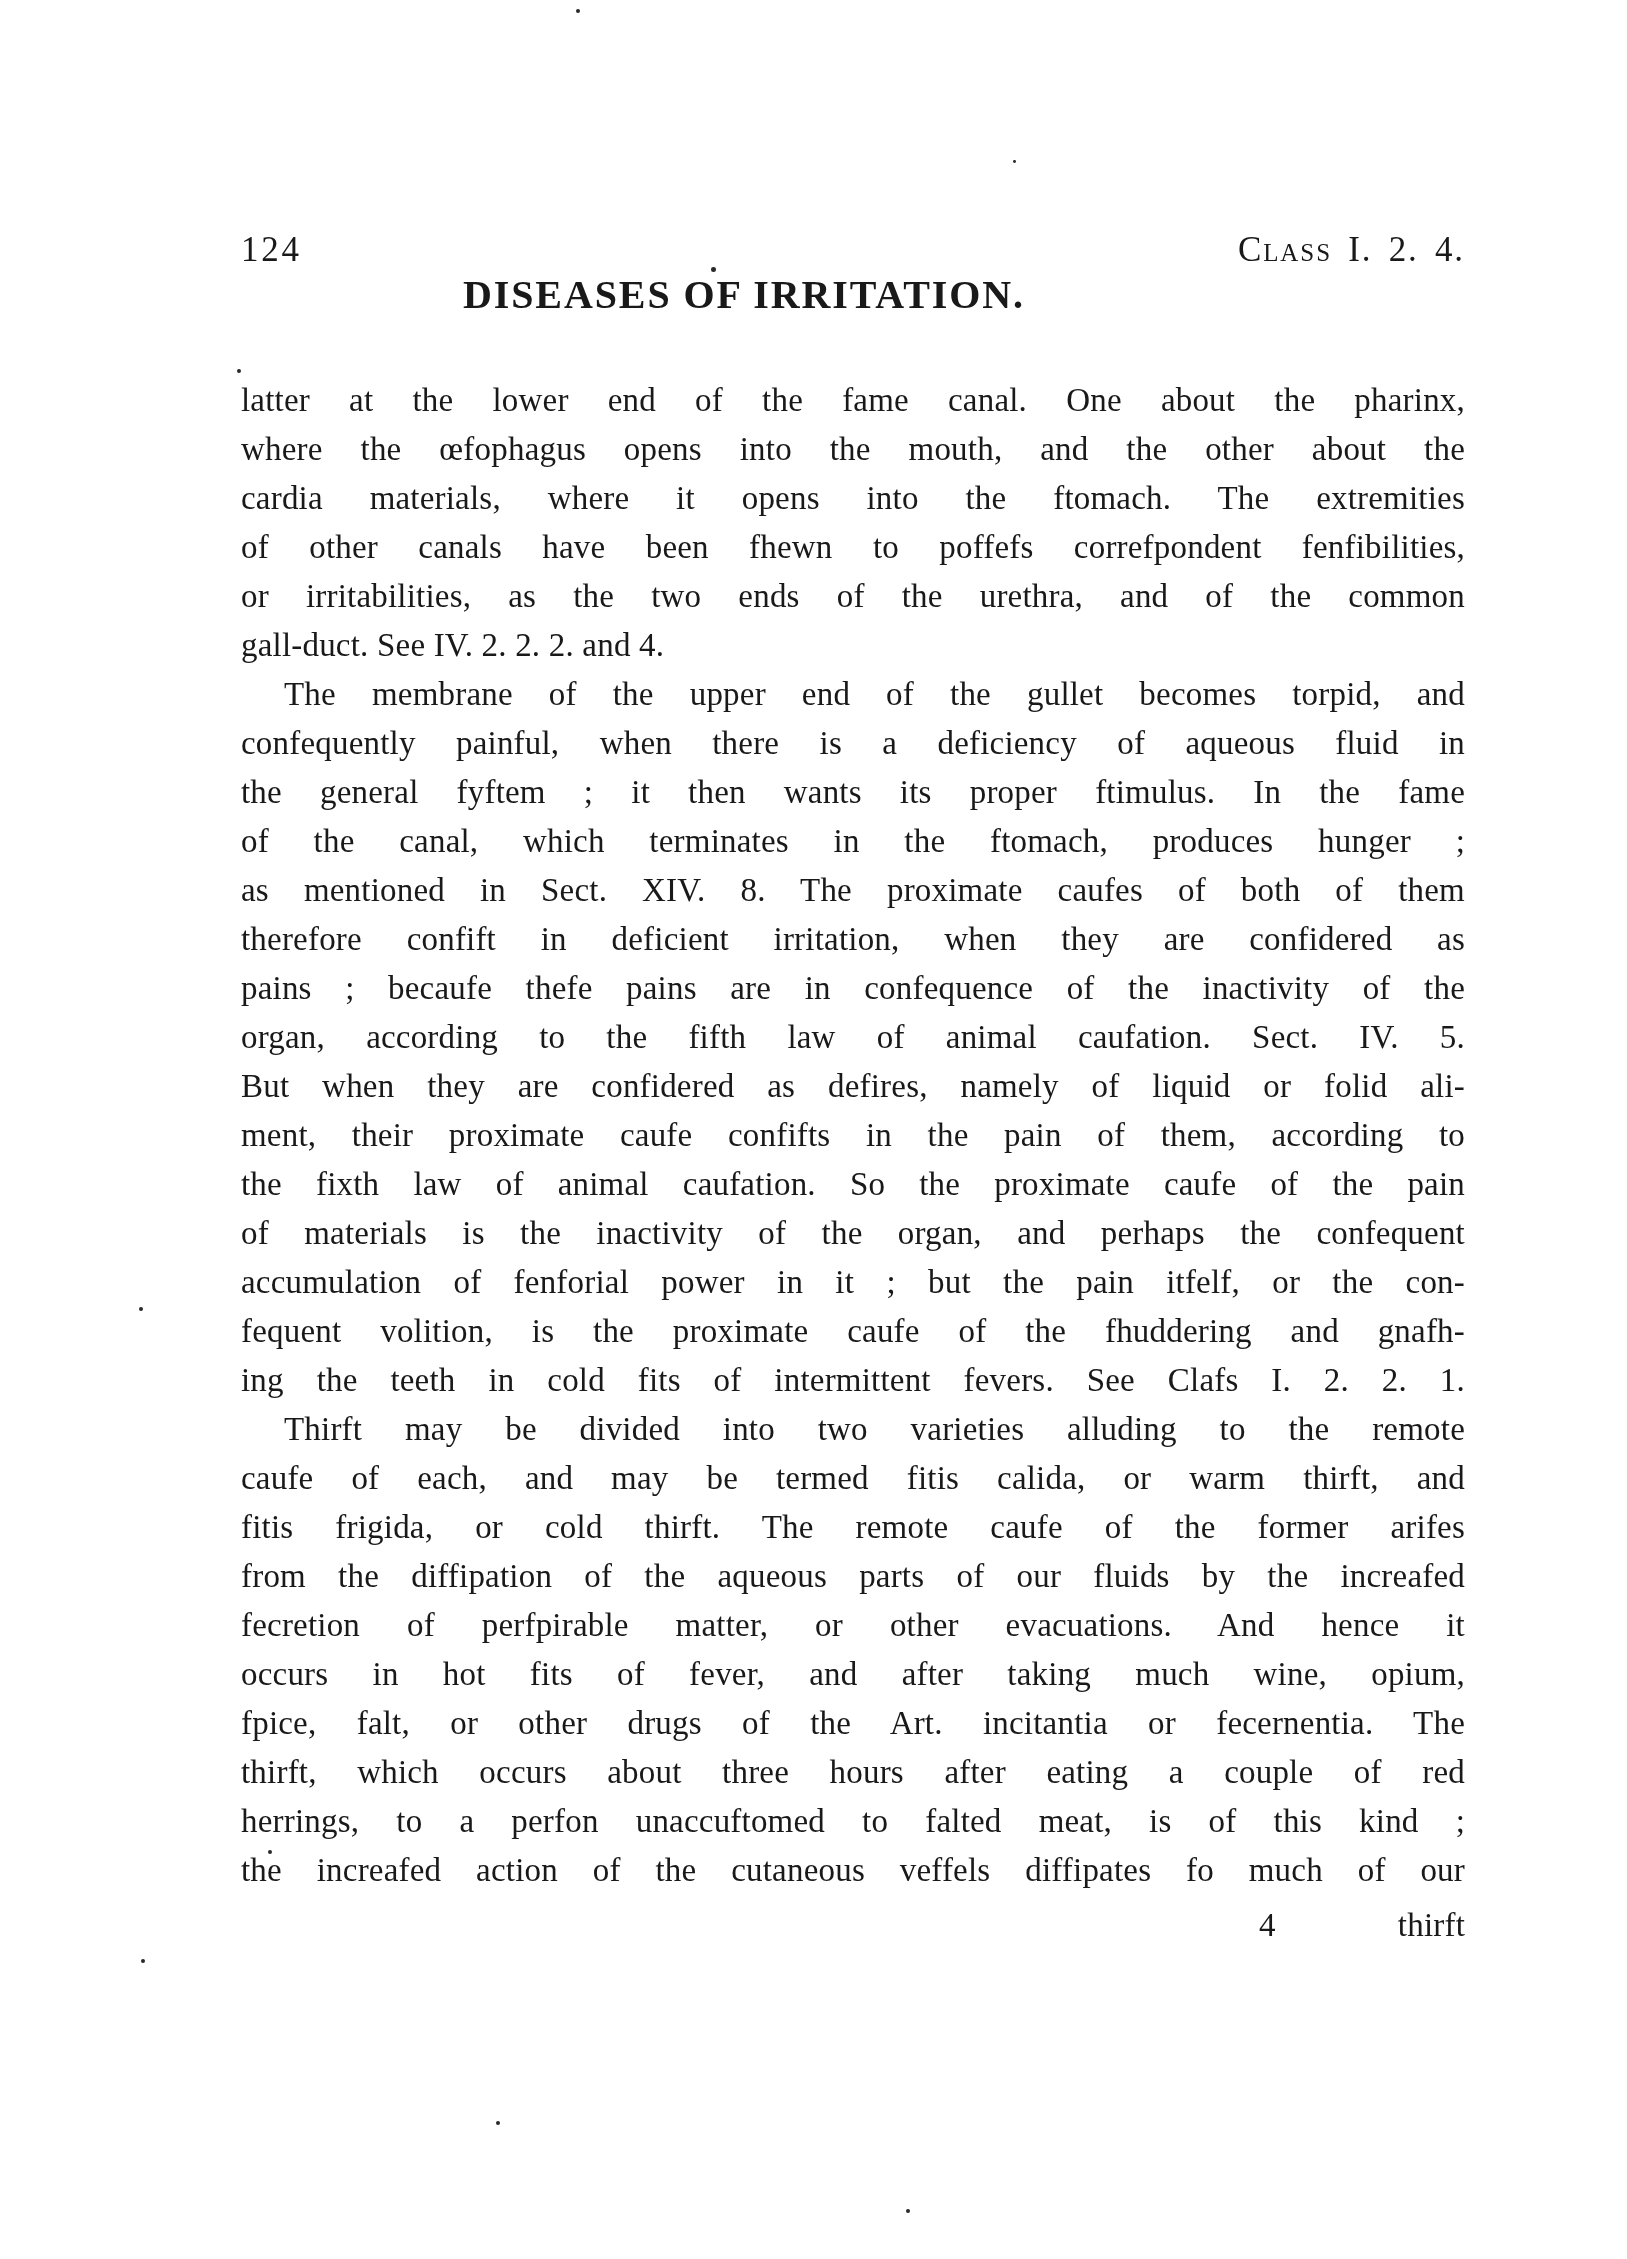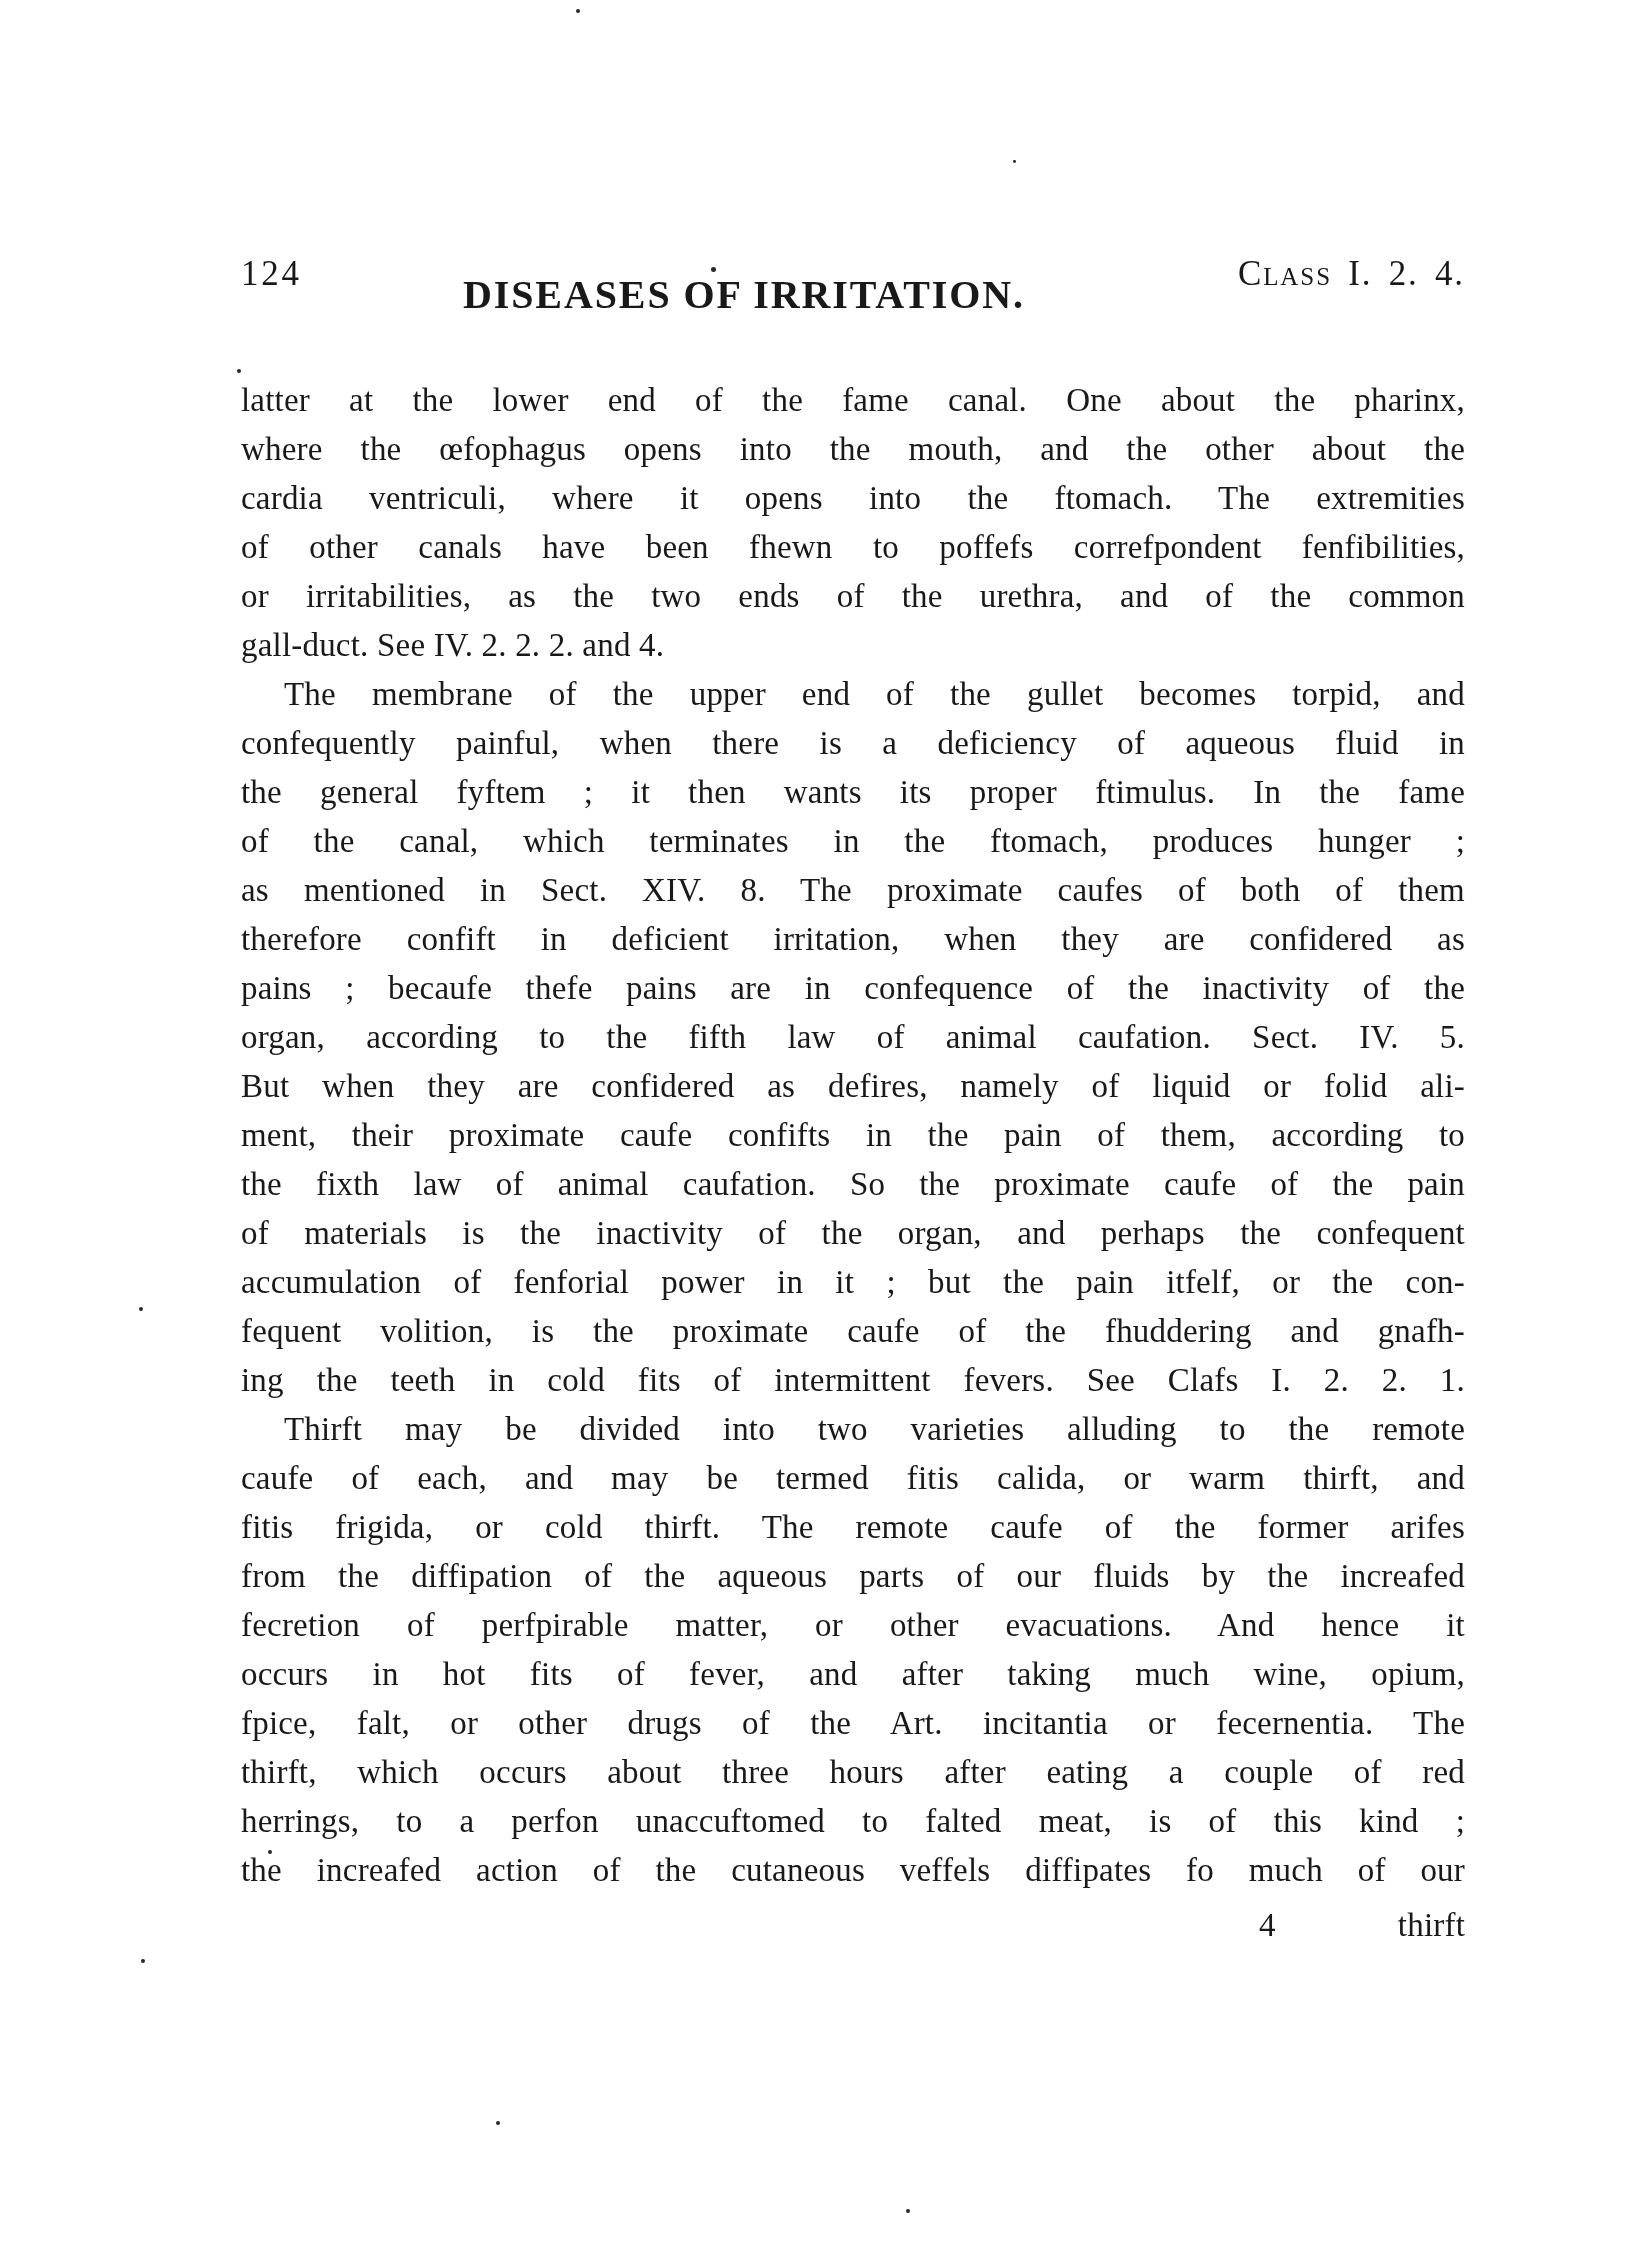--- a/index.html
+++ b/index.html
@@ -6,21 +6,21 @@
   .page{
     position:relative;
     width:1627px;height:2260px;
     background:#ffffff;
     overflow:hidden;
     color:#191919;
     font-family:"Liberation Serif","DejaVu Serif",serif;
   }
   .content{position:absolute;left:241px;top:230px;width:1224px;}
   .header{
-    display:flex;justify-content:space-between;align-items:center;
+    display:flex;justify-content:space-between;align-items:flex-start;
   }
   .page-number{
     font-size:35px;letter-spacing:2.8px;font-variant-numeric:oldstyle-nums;
   }
   .running-title{
     font-size:40px;font-weight:bold;letter-spacing:1.9px;
     transform:translateX(-26px);
     margin-top:41px;
   }
   .section-label{
@@ -62,21 +62,21 @@
       <span class="page-number">124</span>
       <span class="running-title">DISEASES OF IRRITATION.</span>
       <span class="section-label">Class I. 2. 4.</span>
     </div>
 
     <div class="body">
 
       <div class="para">
         <div class="line">latter at the lower end of the fame canal. One about the pharinx,</div>
         <div class="line">where the œfophagus opens into the mouth, and the other about the</div>
-        <div class="line">cardia ventriculi, where it opens into the ftomach. The extremities</div>
+        <div class="line">cardia materials, where it opens into the ftomach. The extremities</div>
         <div class="line">of other canals have been fhewn to poffefs correfpondent fenfibilities,</div>
         <div class="line">or irritabilities, as the two ends of the urethra, and of the common</div>
         <div class="line noju">gall-duct. See IV. 2. 2. 2. and 4.</div>
       </div>
 
       <div class="para">
         <div class="line indent">The membrane of the upper end of the gullet becomes torpid, and</div>
         <div class="line">confequently painful, when there is a deficiency of aqueous fluid in</div>
         <div class="line">the general fyftem ; it then wants its proper ftimulus. In the fame</div>
         <div class="line">of the canal, which terminates in the ftomach, produces hunger ;</div>

